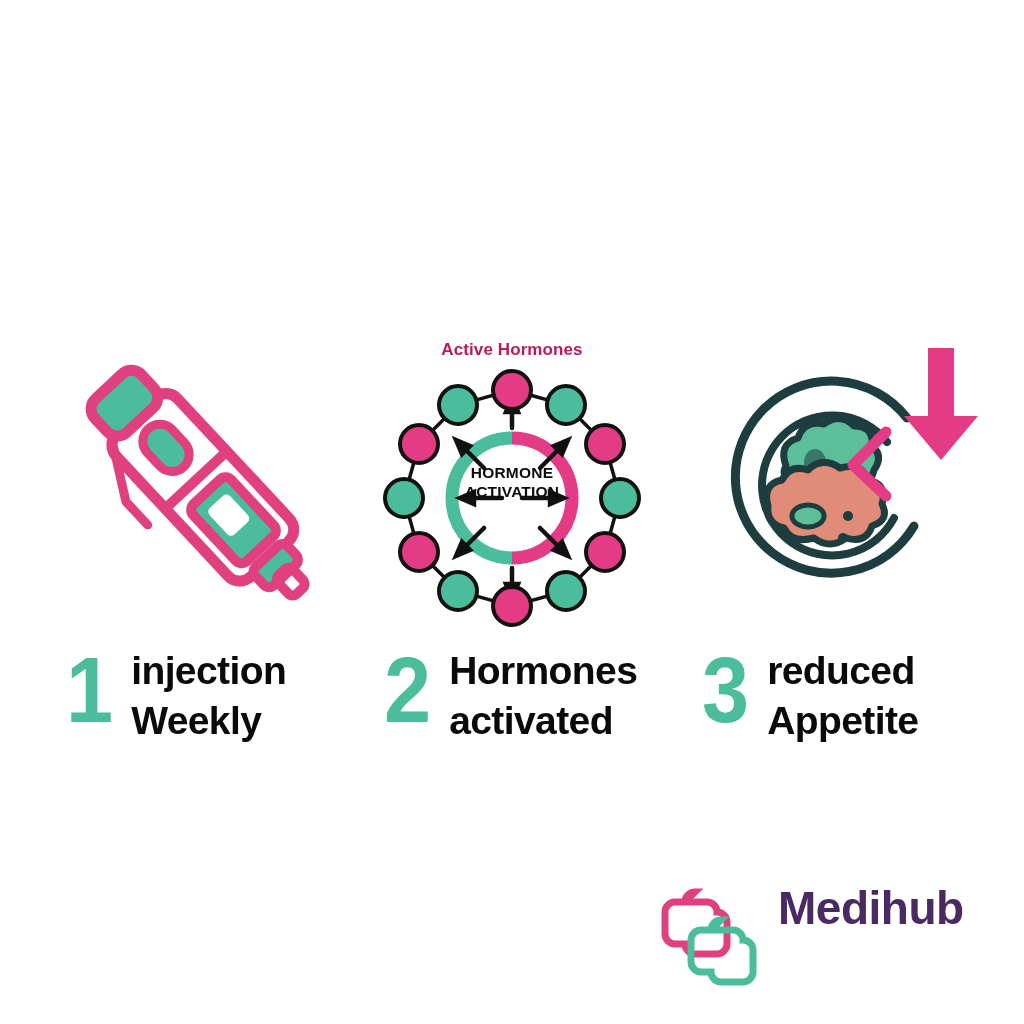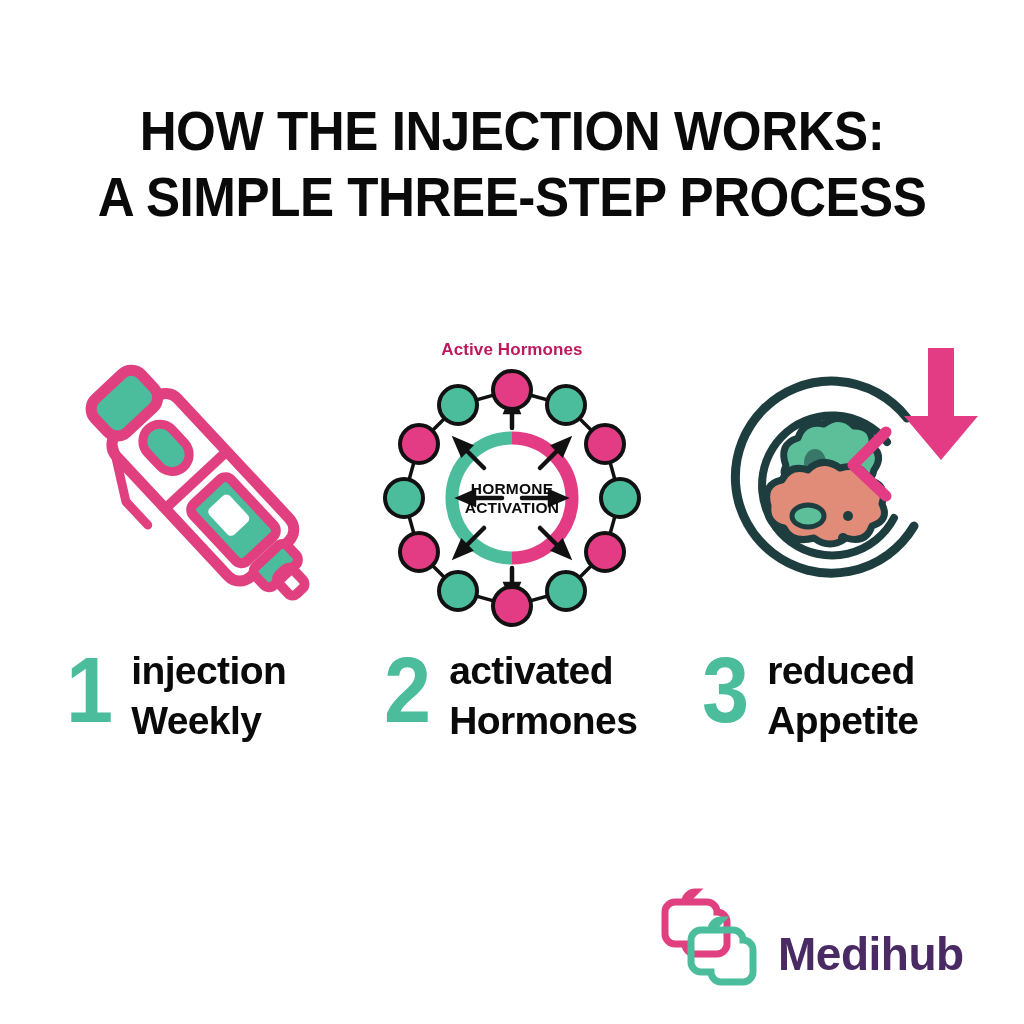--- a/index.html
+++ b/index.html
@@ -138,21 +138,20 @@
     position: absolute;
     left: 0;
     top: 0;
     width: 110px;
     height: 110px;
   }
   .logo-words {
     position: absolute;
     left: 122px;
     top: 6px;
-    margin-top: 46px;
   }
   .logo-name {
     font-size: 46px;
     font-weight: bold;
     color: #4A2A63;
     line-height: 52px;
     letter-spacing: -0.5px;
   }
   .logo-sub {
     font-size: 29px;
@@ -160,24 +159,20 @@
     color: #4A2A63;
     line-height: 34px;
     letter-spacing: 0.4px;
   }
 </style>
 </head>
 <body>
 
 <div class="canvas">
 
-  <div class="title-block">
-    <span class="title-line">HOW THE INJECTION WORKS:</span>
-    <span class="title-line">A SIMPLE THREE-STEP PROCESS</span>
-  </div>
 
   <div class="icon-row">
 
     <div class="icon-cell c1">
       <svg viewBox="0 0 300 300" width="300" height="300">
         <g transform="rotate(-43 150 150)">
 
           <rect x="108" y="62" width="84" height="196" rx="16" ry="16" fill="none" stroke="#E0407F" stroke-width="11"></rect>
 
           <rect x="118" y="22" width="64" height="46" rx="14" ry="14" fill="#4BBD9C" stroke="#E0407F" stroke-width="11"></rect>
@@ -244,21 +239,21 @@
           <circle cx="243" cy="222" r="19" fill="#E33C85"></circle>
           <circle cx="204" cy="261" r="19" fill="#4BBD9C"></circle>
           <circle cx="150" cy="276" r="19" fill="#E33C85"></circle>
           <circle cx="96" cy="261" r="19" fill="#4BBD9C"></circle>
           <circle cx="57" cy="222" r="19" fill="#E33C85"></circle>
           <circle cx="42" cy="168" r="19" fill="#4BBD9C"></circle>
           <circle cx="57" cy="114" r="19" fill="#E33C85"></circle>
           <circle cx="96" cy="75" r="19" fill="#4BBD9C"></circle>
         </g>
       </svg>
-      <div class="ring-text" style="top:168px;">
+      <div class="ring-text" style="top:152px;">
         <span>HORMONE</span>
         <span>ACTIVATION</span>
       </div>
     </div>
 
     <div class="icon-cell c3">
       <svg viewBox="0 0 300 300" width="300" height="300">
 
         <path d="M225 88 A96 96 0 1 0 232 196" fill="none" stroke="#1D3D3F" stroke-width="9" stroke-linecap="round"></path>
 
@@ -290,22 +285,22 @@
       <div class="step-num">1</div>
       <div class="step-text">
         <span>injection</span>
         <span>Weekly</span>
       </div>
     </div>
 
     <div class="step s2">
       <div class="step-num">2</div>
       <div class="step-text">
+        <span>Hormones</span>
         <span>activated</span>
-        <span>Hormones</span>
       </div>
     </div>
 
     <div class="step s3">
       <div class="step-num">3</div>
       <div class="step-text">
         <span>reduced</span>
         <span>Appetite</span>
       </div>
     </div>

